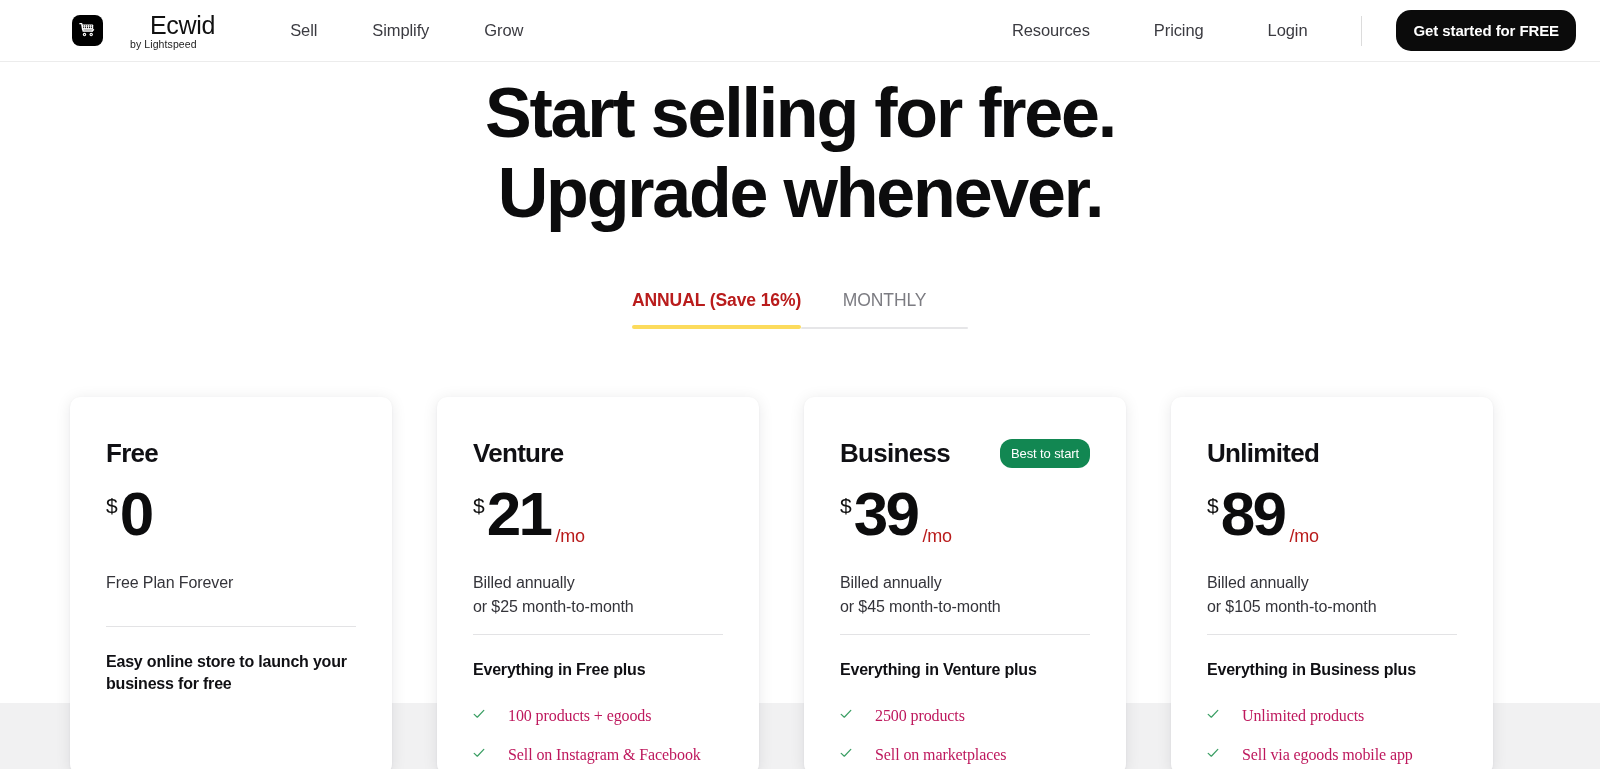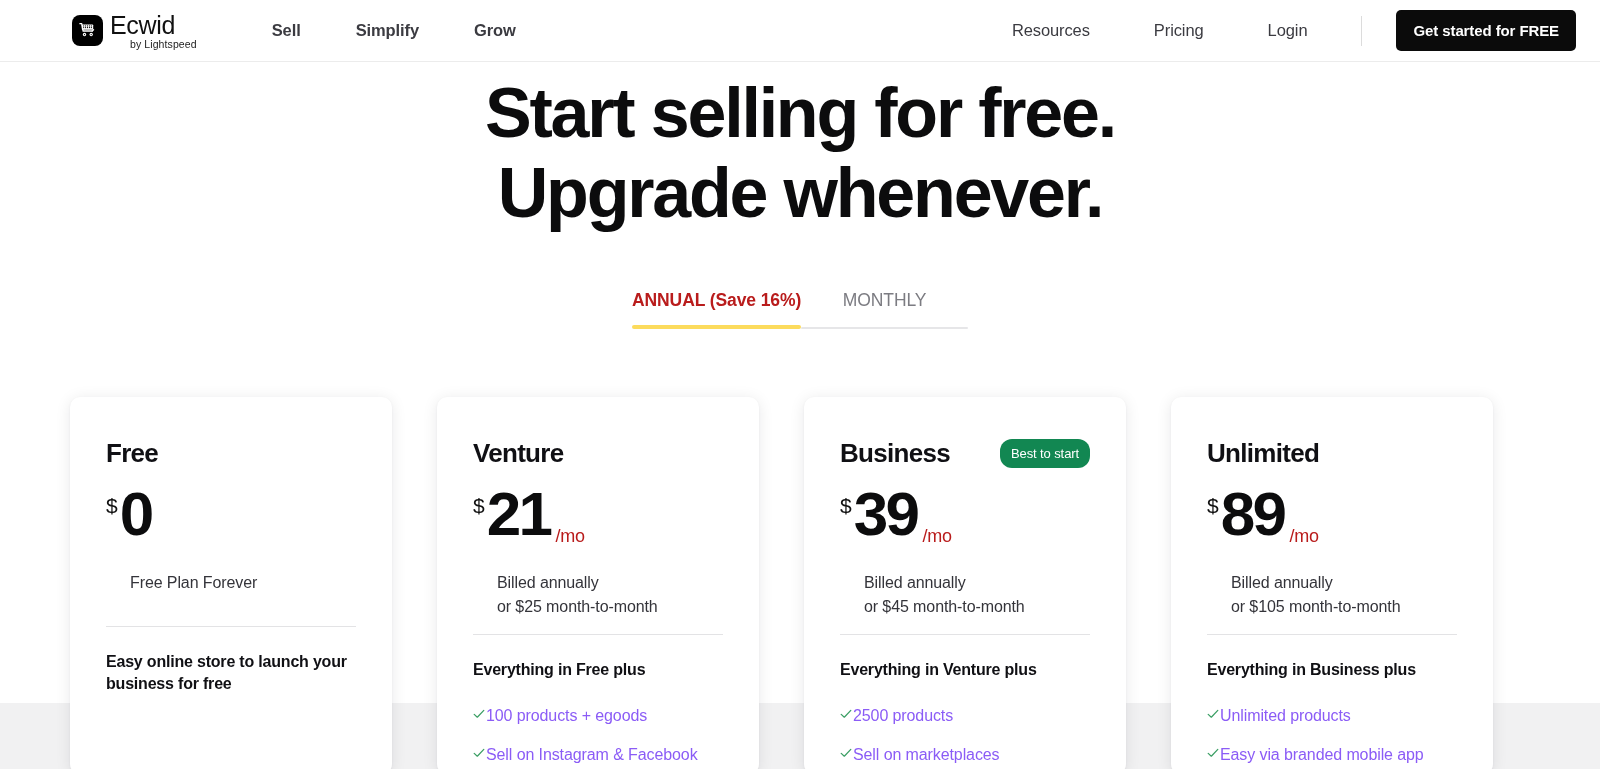--- a/index.html
+++ b/index.html
@@ -71,35 +71,35 @@
     justify-content: center;
     flex: none;
   }
   .brand-words { display: flex; flex-direction: column; line-height: 1; }
   .brand-name {
     font-size: 25px;
     letter-spacing: -0.3px;
     font-weight: 400;
     color: #111;
     line-height: 1.04;
+    margin-left: 40px;
   }
   .brand-sub {
     font-size: 10.5px;
     color: #222;
     letter-spacing: 0.1px;
     margin-top: 1px;
     margin-left: 20px;
   }
 
   .nav-primary {
     display: flex;
     align-items: center;
     gap: 55px;
     margin-left: 75px;
-    font-weight: bold;
   }
   .nav-link {
     font-size: 16.5px;
     color: #3b3b41;
     text-decoration: none;
     letter-spacing: -0.1px;
     white-space: nowrap;
   }
 
   .nav-right {
@@ -115,21 +115,21 @@
     background: #dcdcdc;
     margin: 0 18px 0 14px;
   }
   .cta-button {
     background: #0b0b0b;
     color: #fff;
     font-size: 15px;
     font-weight: 700;
     letter-spacing: -0.1px;
     border: none;
-    border-radius: 5px;
+    border-radius: 15px;
     padding: 12px 17px;
     cursor: pointer;
     white-space: nowrap;
   }
 
   
   .hero {
     position: relative;
     z-index: 2;
     text-align: center;
@@ -254,42 +254,42 @@
     margin-top: 14px;
     padding-bottom: 14px;
     border-bottom: 1px solid #e3e3e5;
     min-height: 56px;
   }
   .plan-billing p {
     font-size: 16px;
     color: #34343a;
     line-height: 1.55;
     letter-spacing: -0.1px;
-    margin-left: 24px;
   }
 
   .plan-subhead {
     margin-top: 24px;
     font-size: 16px;
     font-weight: 700;
     color: #101014;
     line-height: 1.4;
     letter-spacing: -0.2px;
   }
 
   .feature-list { list-style: none; margin-top: 14px; }
   .feature-item {
     display: flex;
     align-items: flex-start;
-    gap: 1px;
+    gap: 23px;
     font-size: 16px;
-    color: #8b5cf6;
+    color: #be185d;
     line-height: 1.45;
     letter-spacing: -0.1px;
     padding: 8px 0;
+    font-family: Liberation Serif, serif;
   }
   .check-icon {
     flex: none;
     width: 12px;
     height: 16px;
     display: block;
     margin-top: 2px;
   }
 </style>
 </head>
@@ -476,18 +476,18 @@
             </svg>
           </span>
           <span>Unlimited products</span>
         </li>
         <li class="feature-item">
           <span>
             <svg class="check-icon" viewBox="0 0 12 12" aria-hidden="true">
               <path d="M1.2 6.4 L4.3 9.2 L10.8 2.4" fill="none" stroke="#3a9e63" stroke-width="1.25" stroke-linecap="round" stroke-linejoin="round"></path>
             </svg>
           </span>
-          <span>Easy via branded mobile app</span>
+          <span>Sell via egoods mobile app</span>
         </li>
       </ul>
   </article>
 
 </section>
 
 </body></html>

